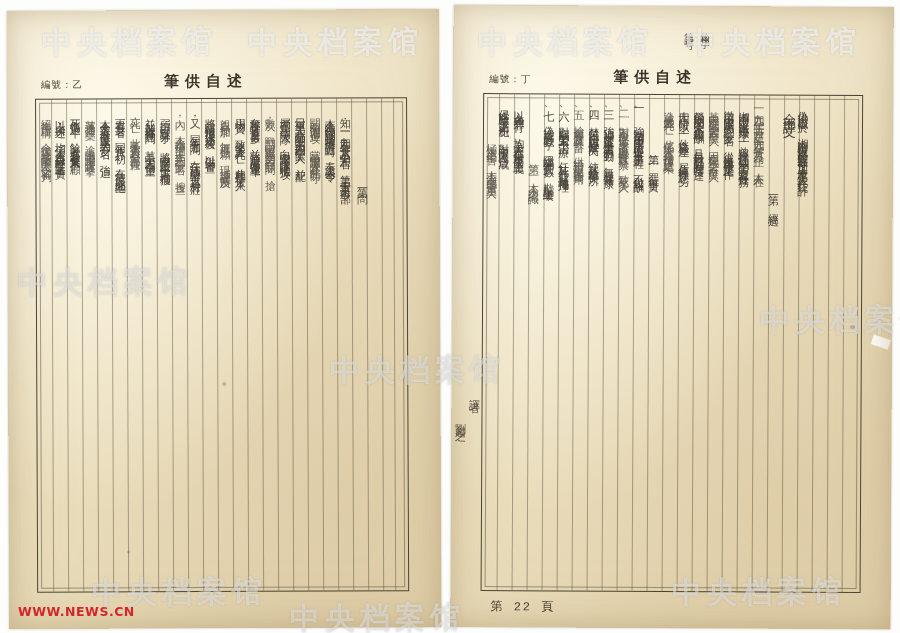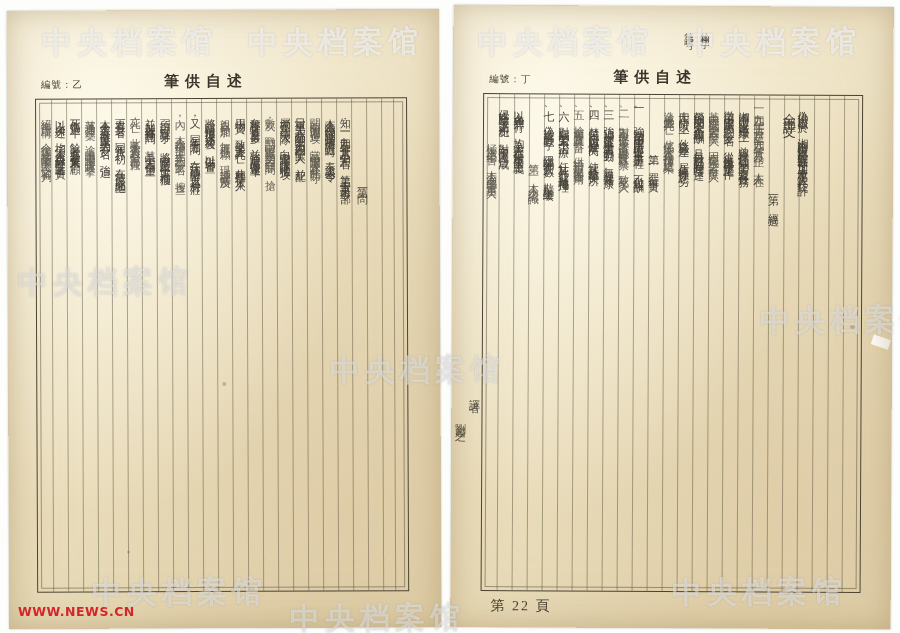--- a/index.html
+++ b/index.html
@@ -93,23 +93,23 @@
   .form-code {
     position: absolute;
     font-family: "DejaVu Serif", serif;
     color: #4a4334;
     font-size: 9.5px;
     letter-spacing: 1px;
     white-space: nowrap;
   }
   .page-number {
     position: absolute;
-    font-family: Liberation Serif, serif;
+    font-family: Liberation Mono, monospace;
     color: #3f382c;
-    font-size: 14px;
+    font-size: 12px;
     letter-spacing: 2px;
     white-space: nowrap;
   }
 
   
   .hand-col {
     position: absolute;
     writing-mode: vertical-rl;
     text-orientation: upright;
     font-family: "DejaVu Serif", serif;

